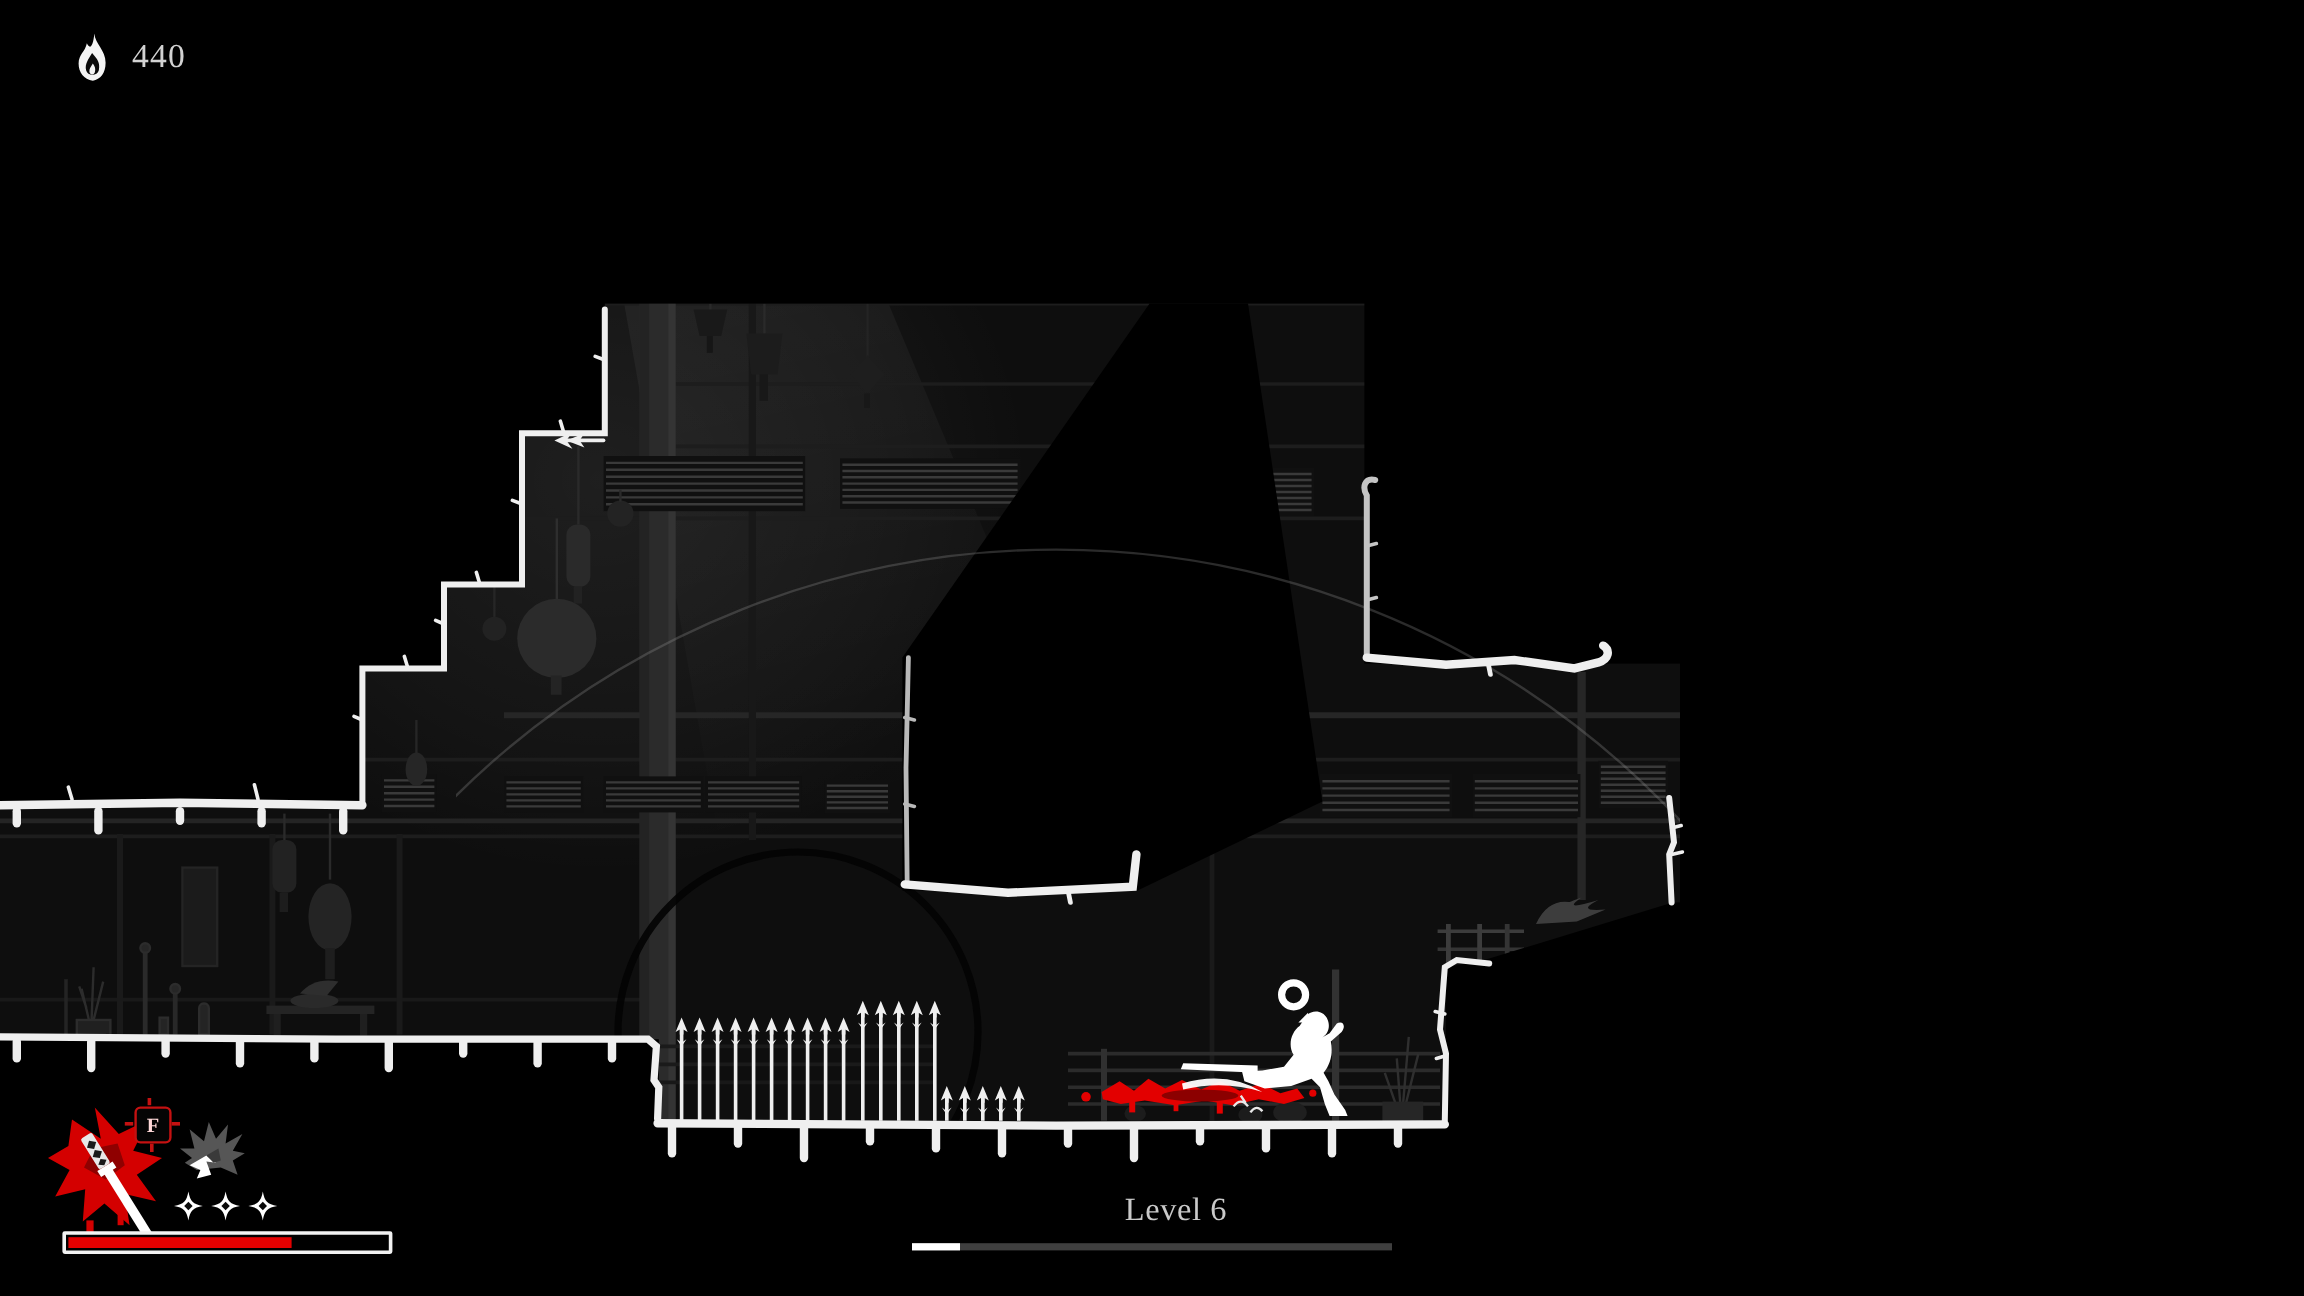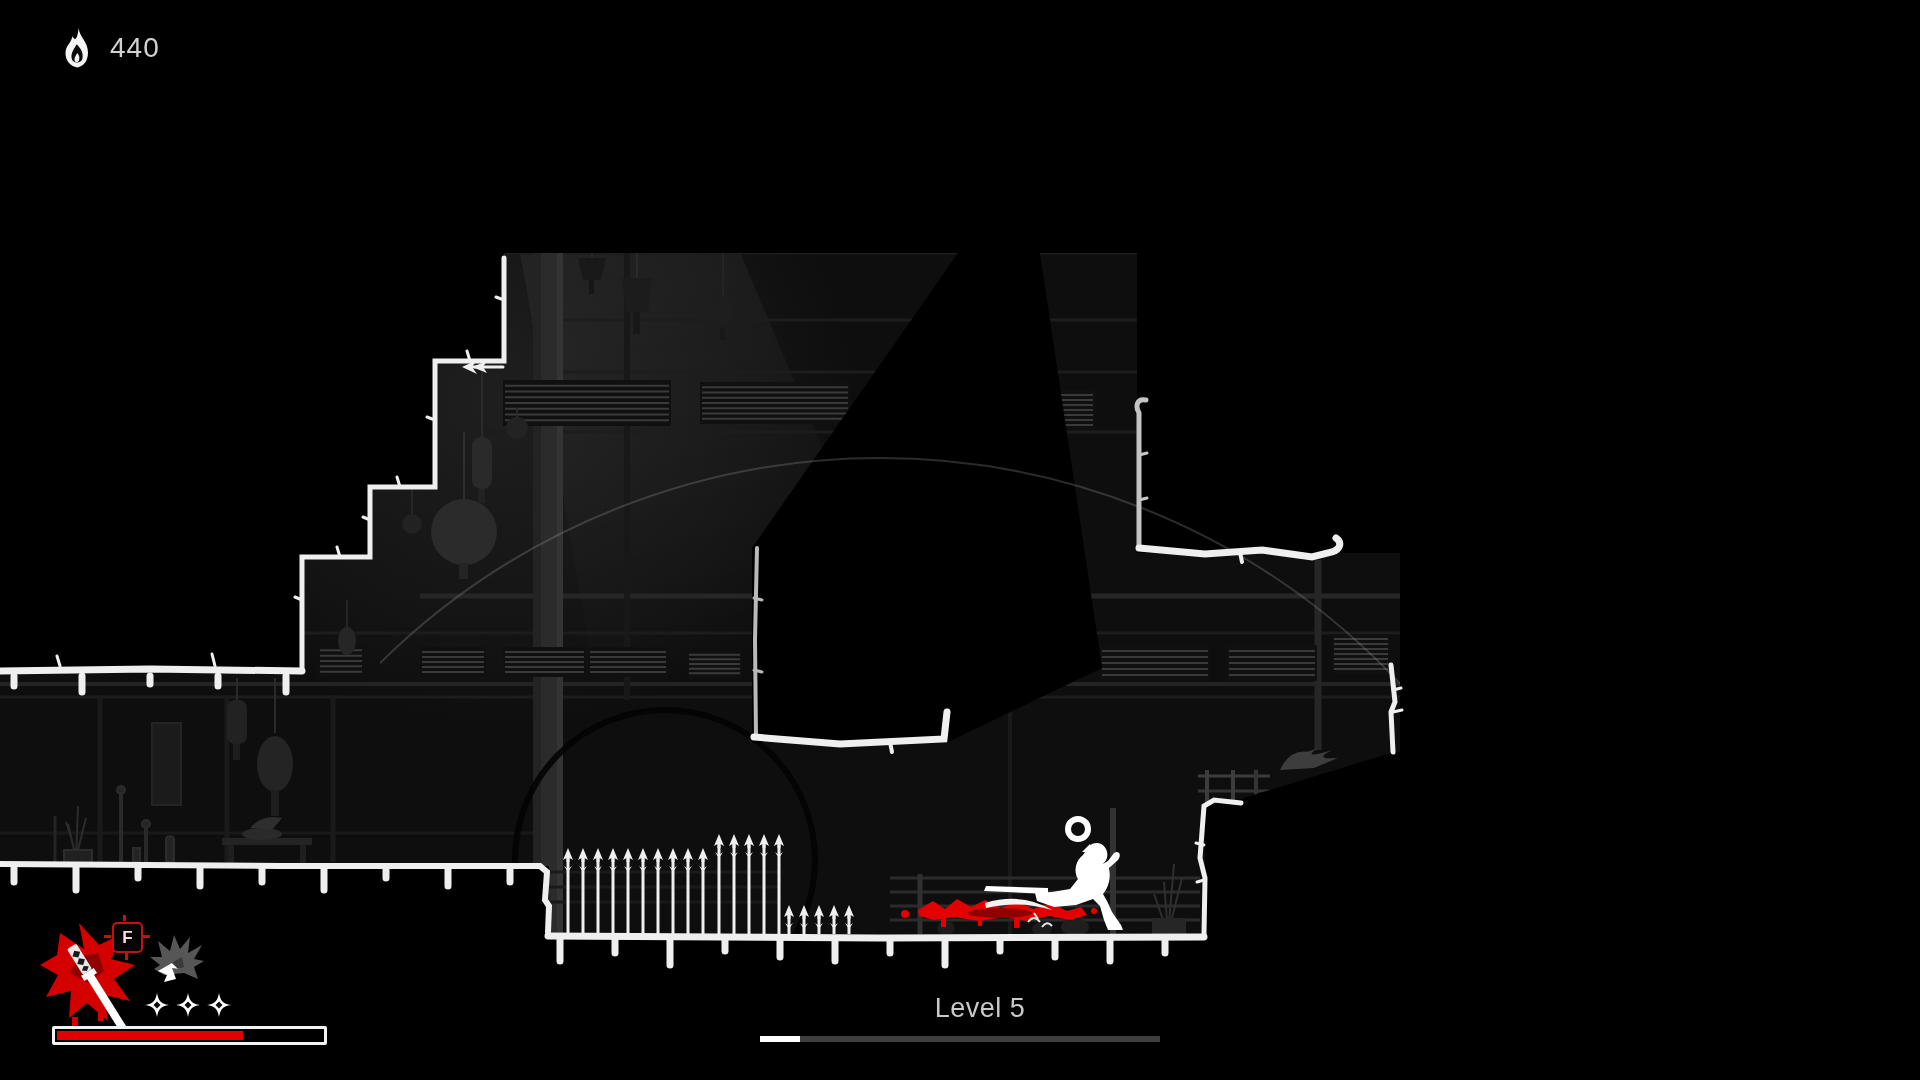--- a/index.html
+++ b/index.html
@@ -2,21 +2,21 @@
 <html style="--red: #e30000; --hud-red: #d40000; --white: #f2f2f2; --bg: #000000; --backdrop: #0e0e0e; --track: #3f3f3f; --hud-text: #d2d2d2;"><head>
 <meta charset="utf-8">
 <style>
   :root{
     --red:#e30000; --hud-red:#d40000; --white:#f2f2f2; --bg:#000000;
     --backdrop:#0e0e0e; --track:#3f3f3f; --hud-text:#d2d2d2;
   }
   *{margin:0;padding:0;box-sizing:border-box}
   html,body{background:#000;width:1920px;height:1080px;overflow:hidden}
   .stage{position:relative;width:1577px;height:1080px;background:var(--bg);
-         font-family:Liberation Sans, sans-serif}
+         font-family:Liberation Serif, serif}
   svg.scene{position:absolute;inset:0}
   
   .hud-flame{position:absolute;left:62px;top:28px;display:flex;align-items:center;gap:16px;z-index:10}
   .hud-flame .count{color:var(--hud-text);font-size:28px;letter-spacing:1px}
   
   .hud-bl{position:absolute;left:0;top:905px;width:360px;height:175px;z-index:10}
   .hud-bl svg{position:absolute;left:0;top:0;overflow:visible}
   .kb-badge{position:absolute;left:112px;top:17px;width:31px;height:31px;background:#050505;
             border:2px solid #c41111;border-radius:5px;color:#ffd9d9;font-weight:bold;
             font-size:17px;display:flex;align-items:center;justify-content:center}
@@ -476,18 +476,18 @@
       <span>F</span>
     </div>
     <div class="kb-tick-t"></div>
     <div class="kb-tick-l"></div>
     <div class="healthbar">
       <div class="fill" id="health-fill" style="width: 70%;"></div>
     </div>
   </div>
 
   <div class="level-wrap">
-    <div class="level-label">Level 5</div>
+    <div class="level-label">Level 6</div>
     <div class="level-track">
       <div class="fill" id="progress-fill" style="width: 10%;"></div>
     </div>
   </div>
 </div>
 
 </body></html>

